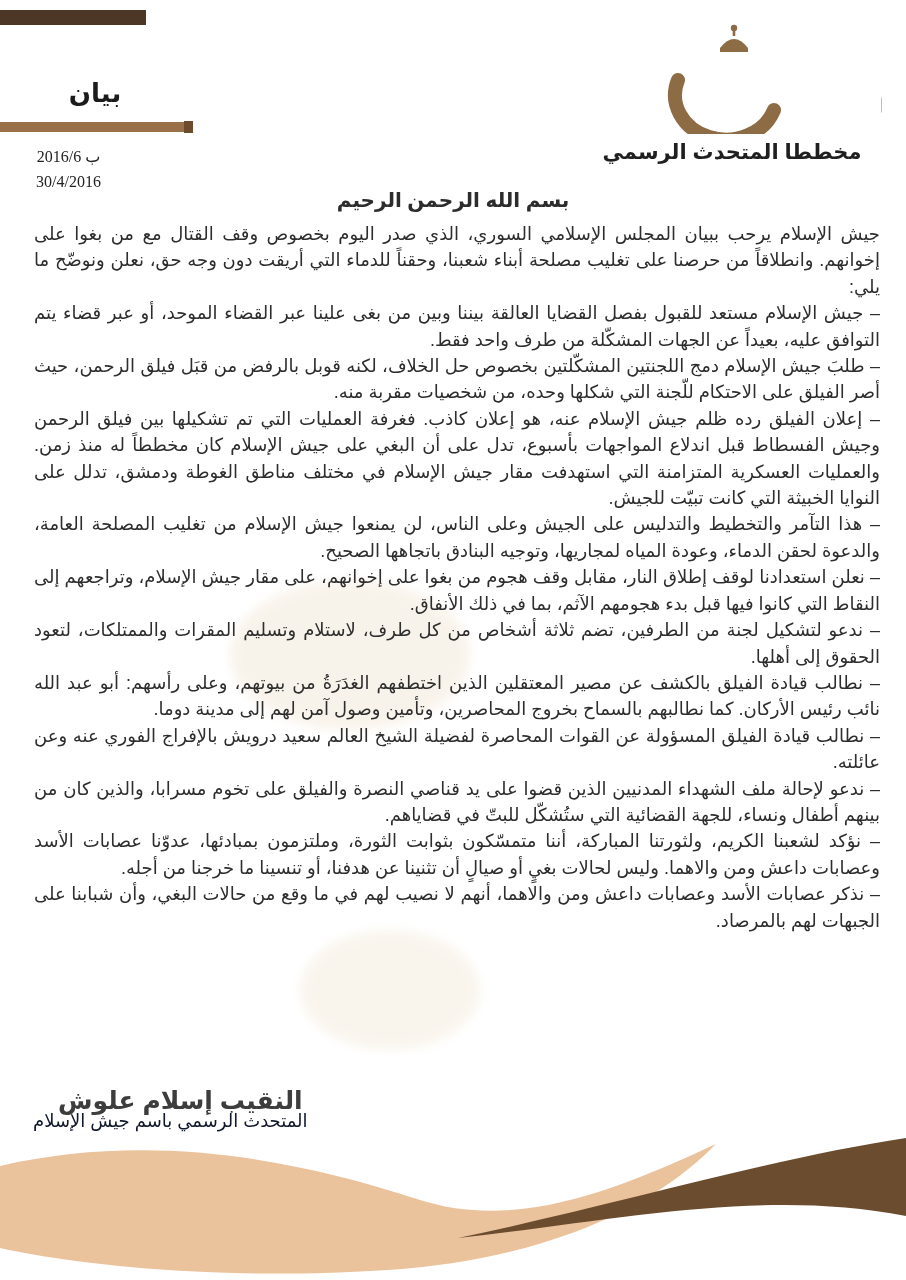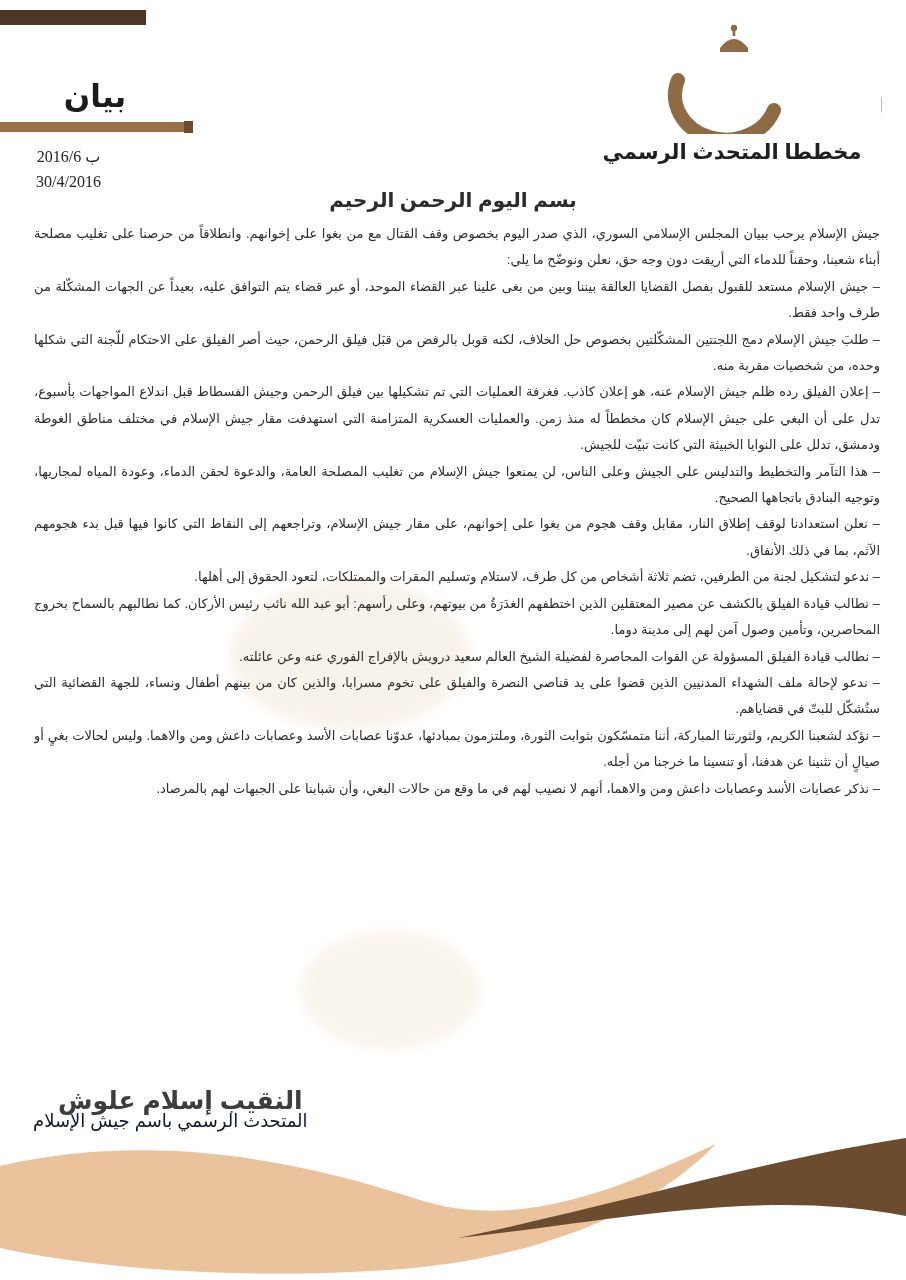--- a/index.html
+++ b/index.html
@@ -5,21 +5,21 @@
   html,body{margin:0;padding:0;background:#ffffff;}
   .page{
     position:relative;width:906px;height:1280px;margin:0 auto;
     background:#ffffff;overflow:hidden;
     font-family:"Liberation Sans","DejaVu Sans",sans-serif;
   }
   
   .top-bar{position:absolute;left:0;top:10px;width:146px;height:15px;background:#4c3726;}
   .statement-label{
     position:absolute;left:0;top:78px;width:190px;text-align:center;
-    font-size:31px;font-weight:bold;color:#1b1b1b;direction:rtl;
+    font-size:26px;font-weight:bold;color:#1b1b1b;direction:rtl;
   }
   .statement-underline{position:absolute;left:0;top:122px;width:184px;height:10px;background:#9a7048;}
   .statement-underline-cap{position:absolute;left:184px;top:121px;width:9px;height:12px;background:#6f4b2d;}
   .date-block{
     position:absolute;left:36px;top:144px;direction:rtl;text-align:center;
     font-family:"Liberation Serif","DejaVu Serif",serif;font-size:16px;color:#232323;line-height:25px;
   }
   
   .logo-block{position:absolute;right:24px;top:22px;width:300px;text-align:center;}
   .logo-art{display:block;margin:0 auto;}
@@ -31,21 +31,21 @@
   .watermark{position:absolute;pointer-events:none;filter:blur(5px);opacity:.5;}
   .wm1{left:230px;top:580px;width:240px;height:150px;background:#f3e8d7;border-radius:50%;}
   .wm2{left:300px;top:930px;width:180px;height:120px;background:#f5ecdd;border-radius:50%;}
   
   .basmala{
     position:absolute;left:0;top:188px;width:100%;text-align:center;
     font-size:20px;color:#2c2c2c;direction:rtl;font-weight:bold;
   }
   .doc-body{
     position:absolute;left:34px;top:221px;width:846px;max-height:862px;overflow:hidden;
-    direction:rtl;text-align:justify;font-size:13px;line-height:26.4px;color:#2d2d2d;
+    direction:rtl;text-align:justify;font-size:18px;line-height:26.4px;color:#2d2d2d;
   }
   .doc-body p{margin:0;padding:0;}
   
   .sig-name{
     position:absolute;left:58px;top:1086px;font-size:25px;font-weight:bold;
     color:#3d3d3d;direction:rtl;
   }
   .sig-title{
     position:absolute;left:33px;top:1110px;font-size:18px;color:#0f172a;direction:rtl;
   }
@@ -78,21 +78,21 @@
       <text x="296" y="78" text-anchor="end" direction="rtl" font-family="DejaVu Sans, Liberation Sans, sans-serif" font-size="52" font-weight="bold" fill="#8d6b44">جيش الإسلام</text>
 
       <path d="M96,58 a48,42 0 1 0 96,30" fill="none" stroke="#8d6b44" stroke-width="14" stroke-linecap="round"></path>
     </svg>
     <div class="office-label">مخططا المتحدث الرسمي</div>
   </div>
 
   <div class="watermark wm1"></div>
   <div class="watermark wm2"></div>
 
-  <div class="basmala">بسم اليوم الرحمن الرحيم</div>
+  <div class="basmala">بسم الله الرحمن الرحيم</div>
 
   <div class="doc-body">
     <p>جيش الإسلام يرحب ببيان المجلس الإسلامي السوري، الذي صدر اليوم بخصوص وقف القتال مع من بغوا على إخوانهم. وانطلاقاً من حرصنا على تغليب مصلحة أبناء شعبنا، وحقناً للدماء التي أريقت دون وجه حق، نعلن ونوضّح ما يلي:</p>
     <p>– جيش الإسلام مستعد للقبول بفصل القضايا العالقة بيننا وبين من بغى علينا عبر القضاء الموحد، أو عبر قضاء يتم التوافق عليه، بعيداً عن الجهات المشكّلة من طرف واحد فقط.</p>
     <p>– طلبَ جيش الإسلام دمج اللجنتين المشكّلتين بخصوص حل الخلاف، لكنه قوبل بالرفض من قبَل فيلق الرحمن، حيث أصر الفيلق على الاحتكام للّجنة التي شكلها وحده، من شخصيات مقربة منه.</p>
     <p>– إعلان الفيلق رده ظلم جيش الإسلام عنه، هو إعلان كاذب. فغرفة العمليات التي تم تشكيلها بين فيلق الرحمن وجيش الفسطاط قبل اندلاع المواجهات بأسبوع، تدل على أن البغي على جيش الإسلام كان مخططاً له منذ زمن. والعمليات العسكرية المتزامنة التي استهدفت مقار جيش الإسلام في مختلف مناطق الغوطة ودمشق، تدلل على النوايا الخبيثة التي كانت تبيّت للجيش.</p>
     <p>– هذا التآمر والتخطيط والتدليس على الجيش وعلى الناس، لن يمنعوا جيش الإسلام من تغليب المصلحة العامة، والدعوة لحقن الدماء، وعودة المياه لمجاريها، وتوجيه البنادق باتجاهها الصحيح.</p>
     <p>– نعلن استعدادنا لوقف إطلاق النار، مقابل وقف هجوم من بغوا على إخوانهم، على مقار جيش الإسلام، وتراجعهم إلى النقاط التي كانوا فيها قبل بدء هجومهم الآثم، بما في ذلك الأنفاق.</p>
     <p>– ندعو لتشكيل لجنة من الطرفين، تضم ثلاثة أشخاص من كل طرف، لاستلام وتسليم المقرات والممتلكات، لتعود الحقوق إلى أهلها.</p>
     <p>– نطالب قيادة الفيلق بالكشف عن مصير المعتقلين الذين اختطفهم الغدَرَةُ من بيوتهم، وعلى رأسهم: أبو عبد الله نائب رئيس الأركان. كما نطالبهم بالسماح بخروج المحاصرين، وتأمين وصول آمن لهم إلى مدينة دوما.</p>

